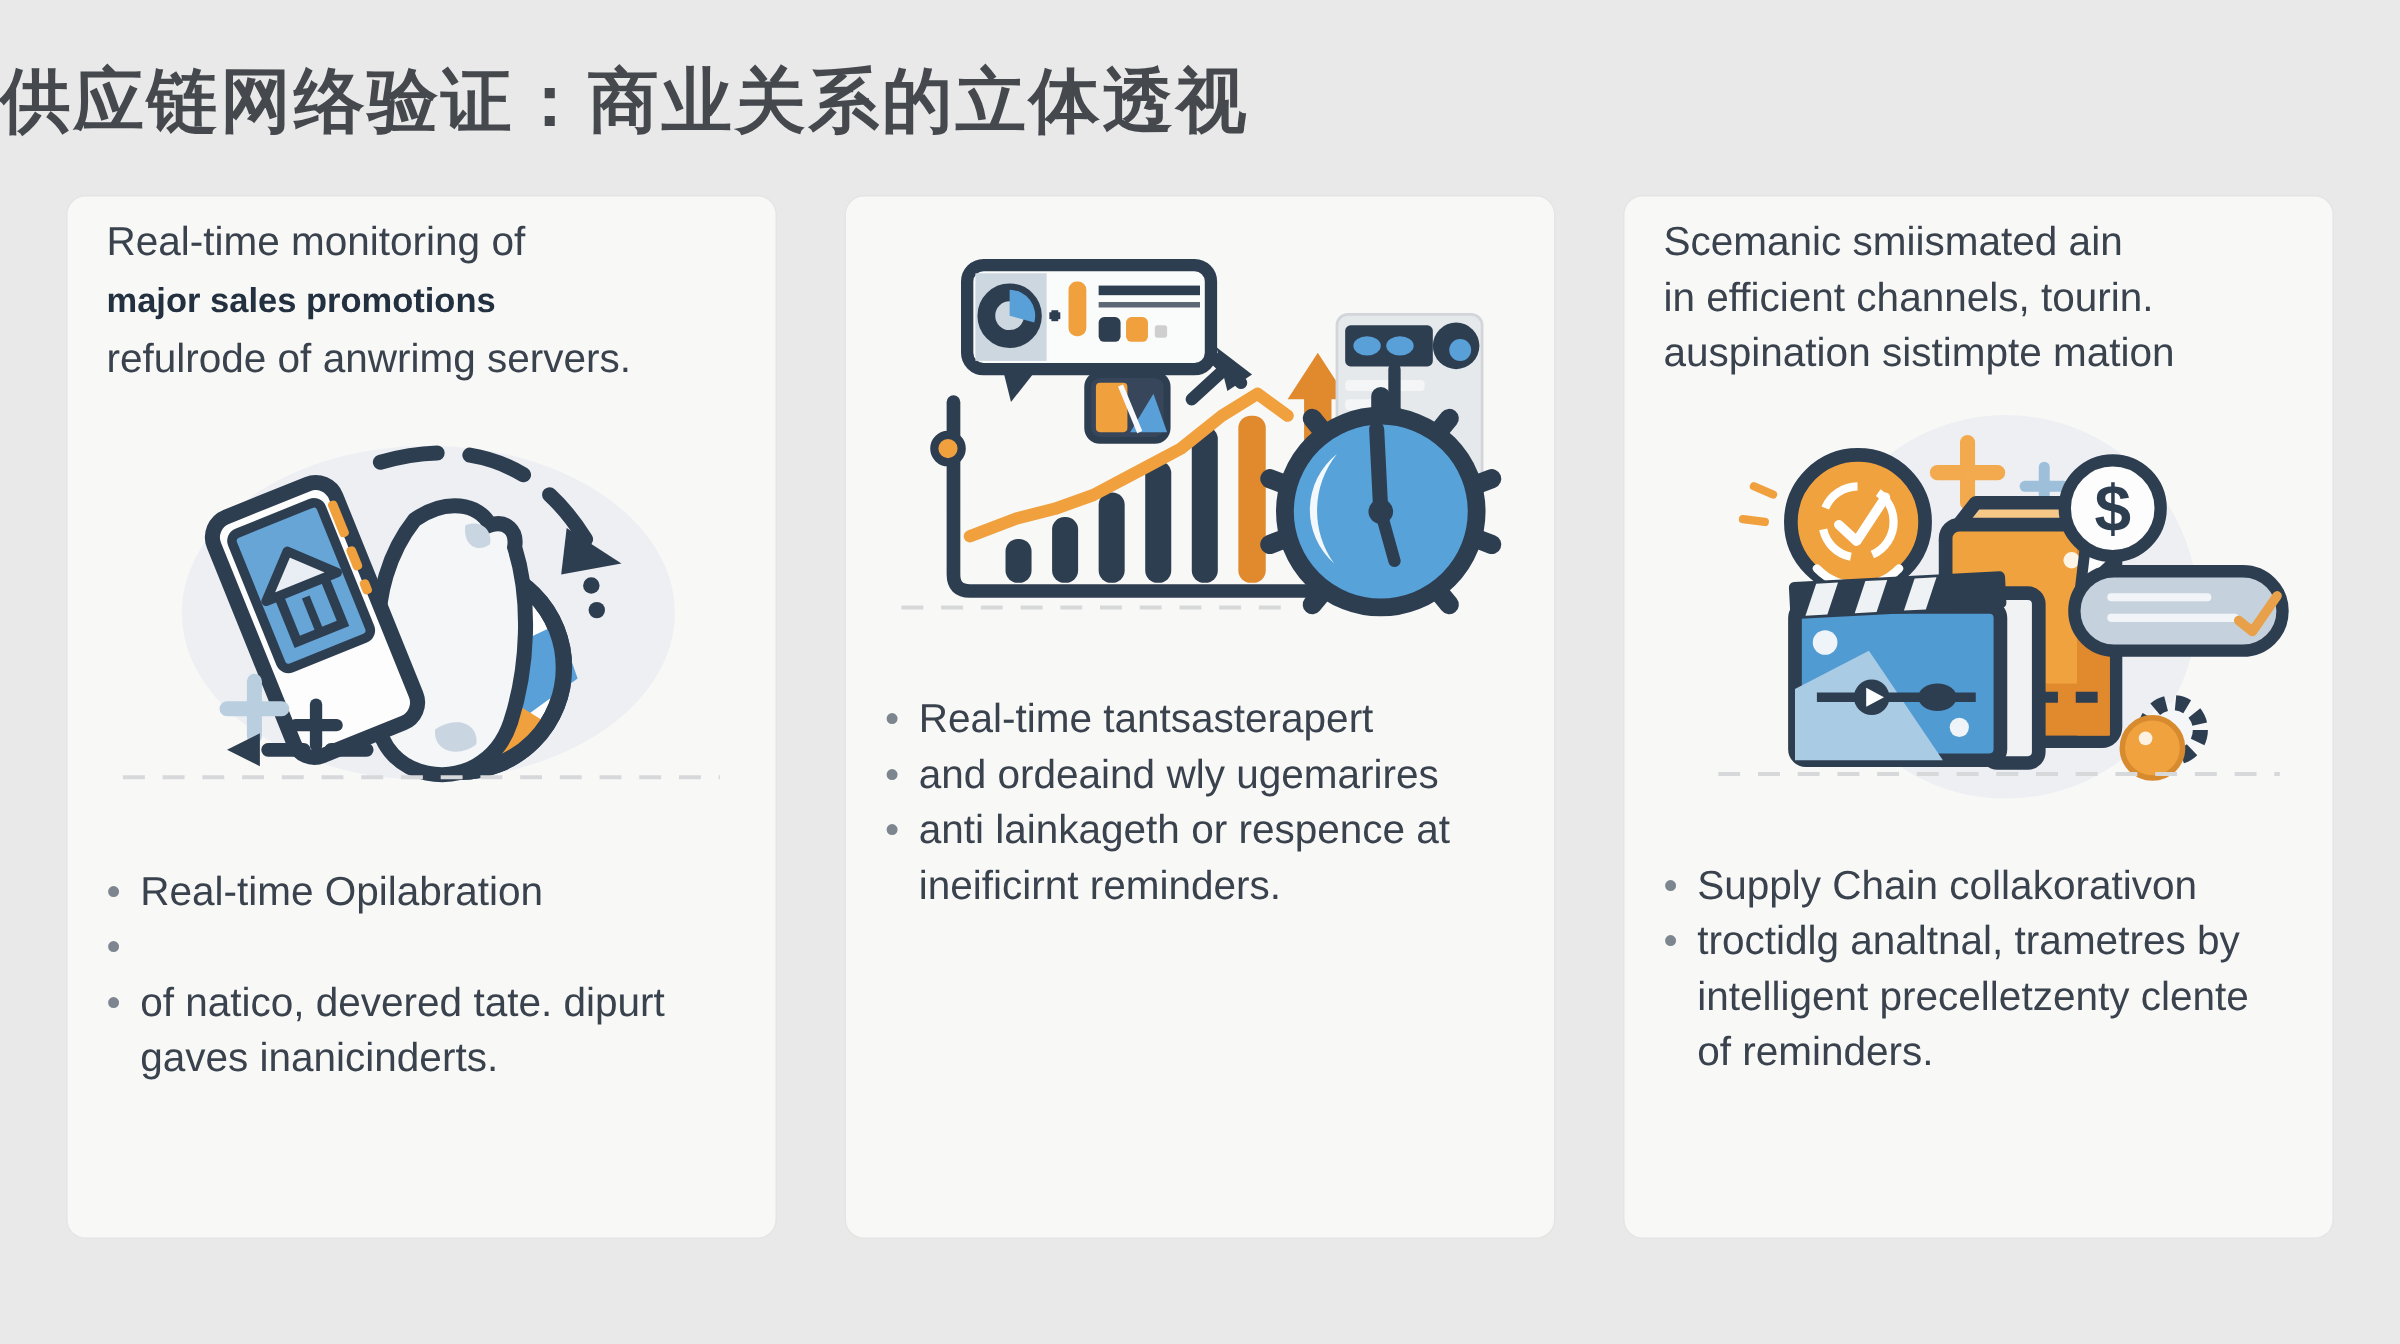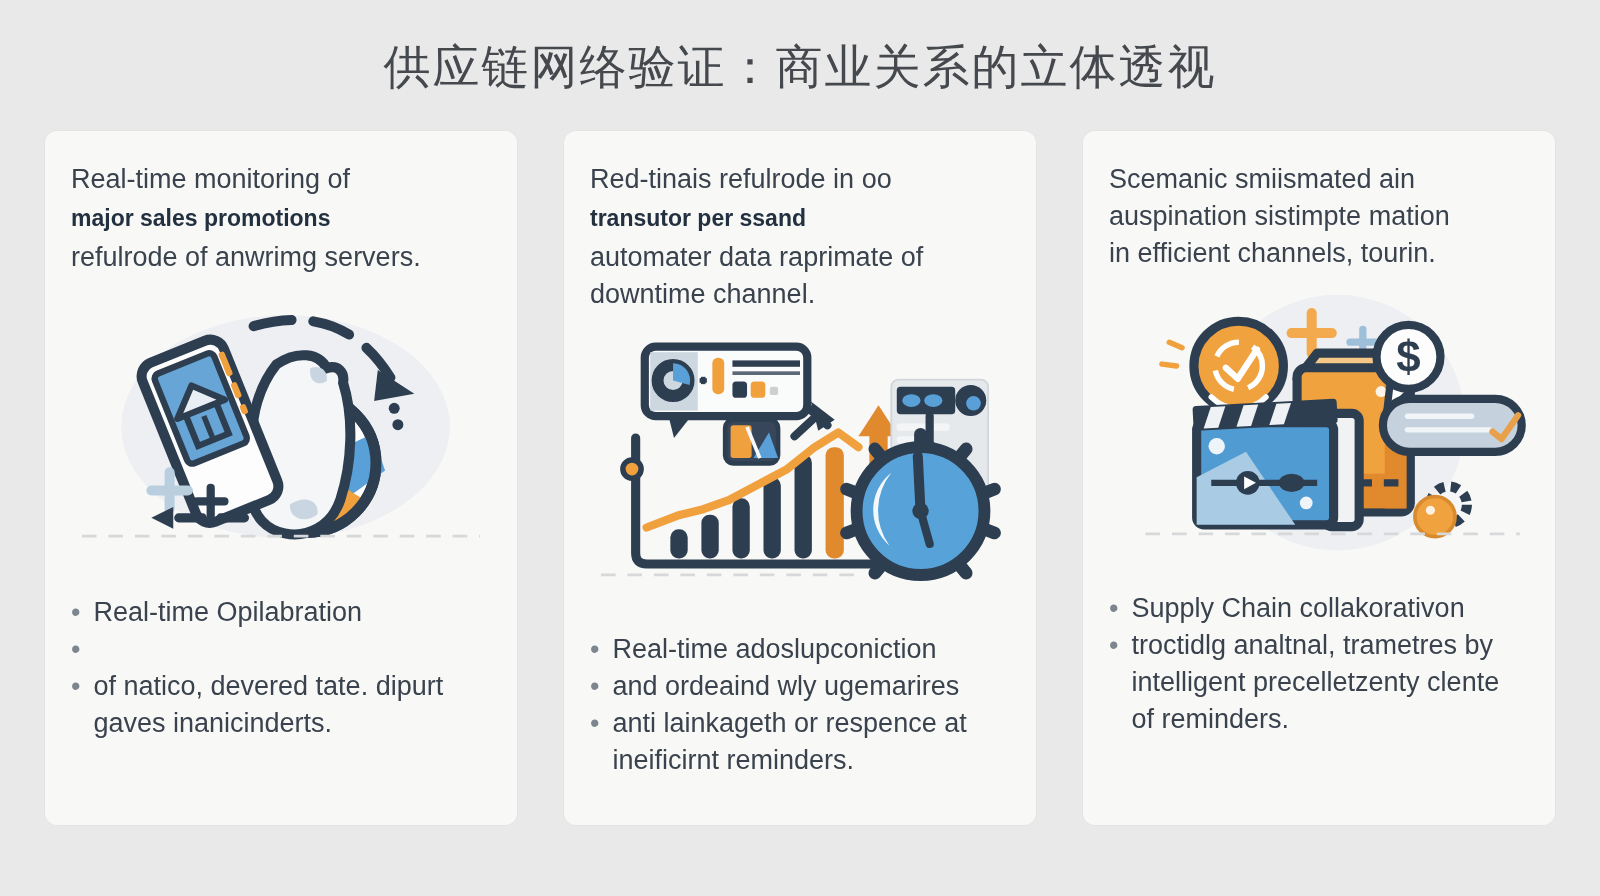--- a/index.html
+++ b/index.html
@@ -9,30 +9,30 @@
     --orange:#f0a03d; --dark-orange:#e0892d; --soft-bg:#edeff3; --baseline:#d6d8da;
   }
   *{box-sizing:border-box}
   html,body{margin:0;padding:0}
   body{
     width:1600px;height:896px;overflow:hidden;
     background:var(--page-bg);
     font-family:"Liberation Sans","DejaVu Sans",sans-serif;
   }
   .page-title{
-    margin:36px 0 0;text-align:center;
-    font-size:47px;font-weight:400;letter-spacing:2px;
+    margin:36px 0 0;
+    font-size:47px;font-weight:700;letter-spacing:2px;
     color:var(--title-text);
   }
   .cards{
     display:flex;gap:47px;padding:0 45px;margin-top:32px;
   }
   .card{
     flex:1;background:var(--card-bg);border-radius:12px;
-    height:694px;padding:30px 26px 0 26px;
+    height:694px;padding:12px 26px 0 26px;
     box-shadow:0 0 0 1px rgba(0,0,0,.02);
   }
   .intro{font-size:27px;line-height:37px;color:var(--text)}
   .intro p{margin:0}
   .intro .bold{font-size:23px;line-height:41px;font-weight:700;color:var(--bold-text)}
   .illu{height:272px;margin-top:10px}
   .illu svg{width:100%;height:100%;display:block}
   .bullets{list-style:none;margin:36px 0 0;padding:0;font-size:27px;line-height:37px;color:var(--text)}
   .bullets li{display:flex;gap:13px;align-items:flex-start}
   .bullets .dot{color:var(--bullet-dot);flex:0 0 auto}
@@ -114,26 +114,20 @@
           <span class="dot">•</span>
         </li>
       <li>
           <span class="dot">•</span>
           <span>of natico, devered tate. dipurt gaves inanicinderts.</span>
         </li>
     </ul>
   </section>
 
   <section class="card">
-    <div class="intro">
-      <p>Red-tinais refulrode in oo</p>
-      <p class="bold">transutor per ssand</p>
-      <p>automater data raprimate of</p>
-      <p>downtime channel.</p>
-    </div>
 
     <div class="illu">
       <svg viewBox="0 0 460 270" preserveAspectRatio="xMidYMid meet">
         <g>
           <polygon points="85,84 114,84 92,112" fill="#2e3e51"></polygon>
           <rect x="60" y="12" width="178" height="76" rx="12" fill="#fafbfb" stroke="#2e3e51" stroke-width="9"></rect>
           <rect x="66" y="18" width="52" height="64" fill="#ccd7e0"></rect>
           <g>
             <circle cx="91" cy="49" r="17" fill="none" stroke="#2e3e51" stroke-width="13"></circle>
             <path d="M 91,49 L 91,30 A 19,19 0 0 1 109,54 Z" fill="#58a0d7"></path>
@@ -204,38 +198,38 @@
           <line x1="362" y1="192" x2="372" y2="228" stroke="#2e3e51" stroke-width="9" stroke-linecap="round"></line>
           <circle cx="362" cy="192" r="9" fill="#2e3e51"></circle>
         </g>
         <line x1="12" y1="262" x2="300" y2="262" stroke="#d6d8da" stroke-width="3" stroke-dasharray="16 13"></line>
       </svg>
     </div>
 
     <ul class="bullets">
       <li>
           <span class="dot">•</span>
-          <span>Real-time adoslupconiction</span>
+          <span>Real-time tantsasterapert</span>
         </li>
       <li>
           <span class="dot">•</span>
           <span>and ordeaind wly ugemarires</span>
         </li>
       <li>
           <span class="dot">•</span>
           <span>anti lainkageth or respence at ineificirnt reminders.</span>
         </li>
     </ul>
   </section>
 
   <section class="card">
     <div class="intro">
       <p>Scemanic smiismated ain</p>
+      <p>in efficient channels, tourin.</p>
       <p>auspination sistimpte mation</p>
-      <p>in efficient channels, tourin.</p>
     </div>
 
     <div class="illu">
       <svg viewBox="0 0 460 270" preserveAspectRatio="xMidYMid meet">
         <g>
           <circle cx="250" cy="140" r="140" fill="#edeff3"></circle>
         </g>
         <g>
           <g stroke="#f0a03d" stroke-width="6" stroke-linecap="round">
             <line x1="66" y1="52" x2="80" y2="58"></line>

